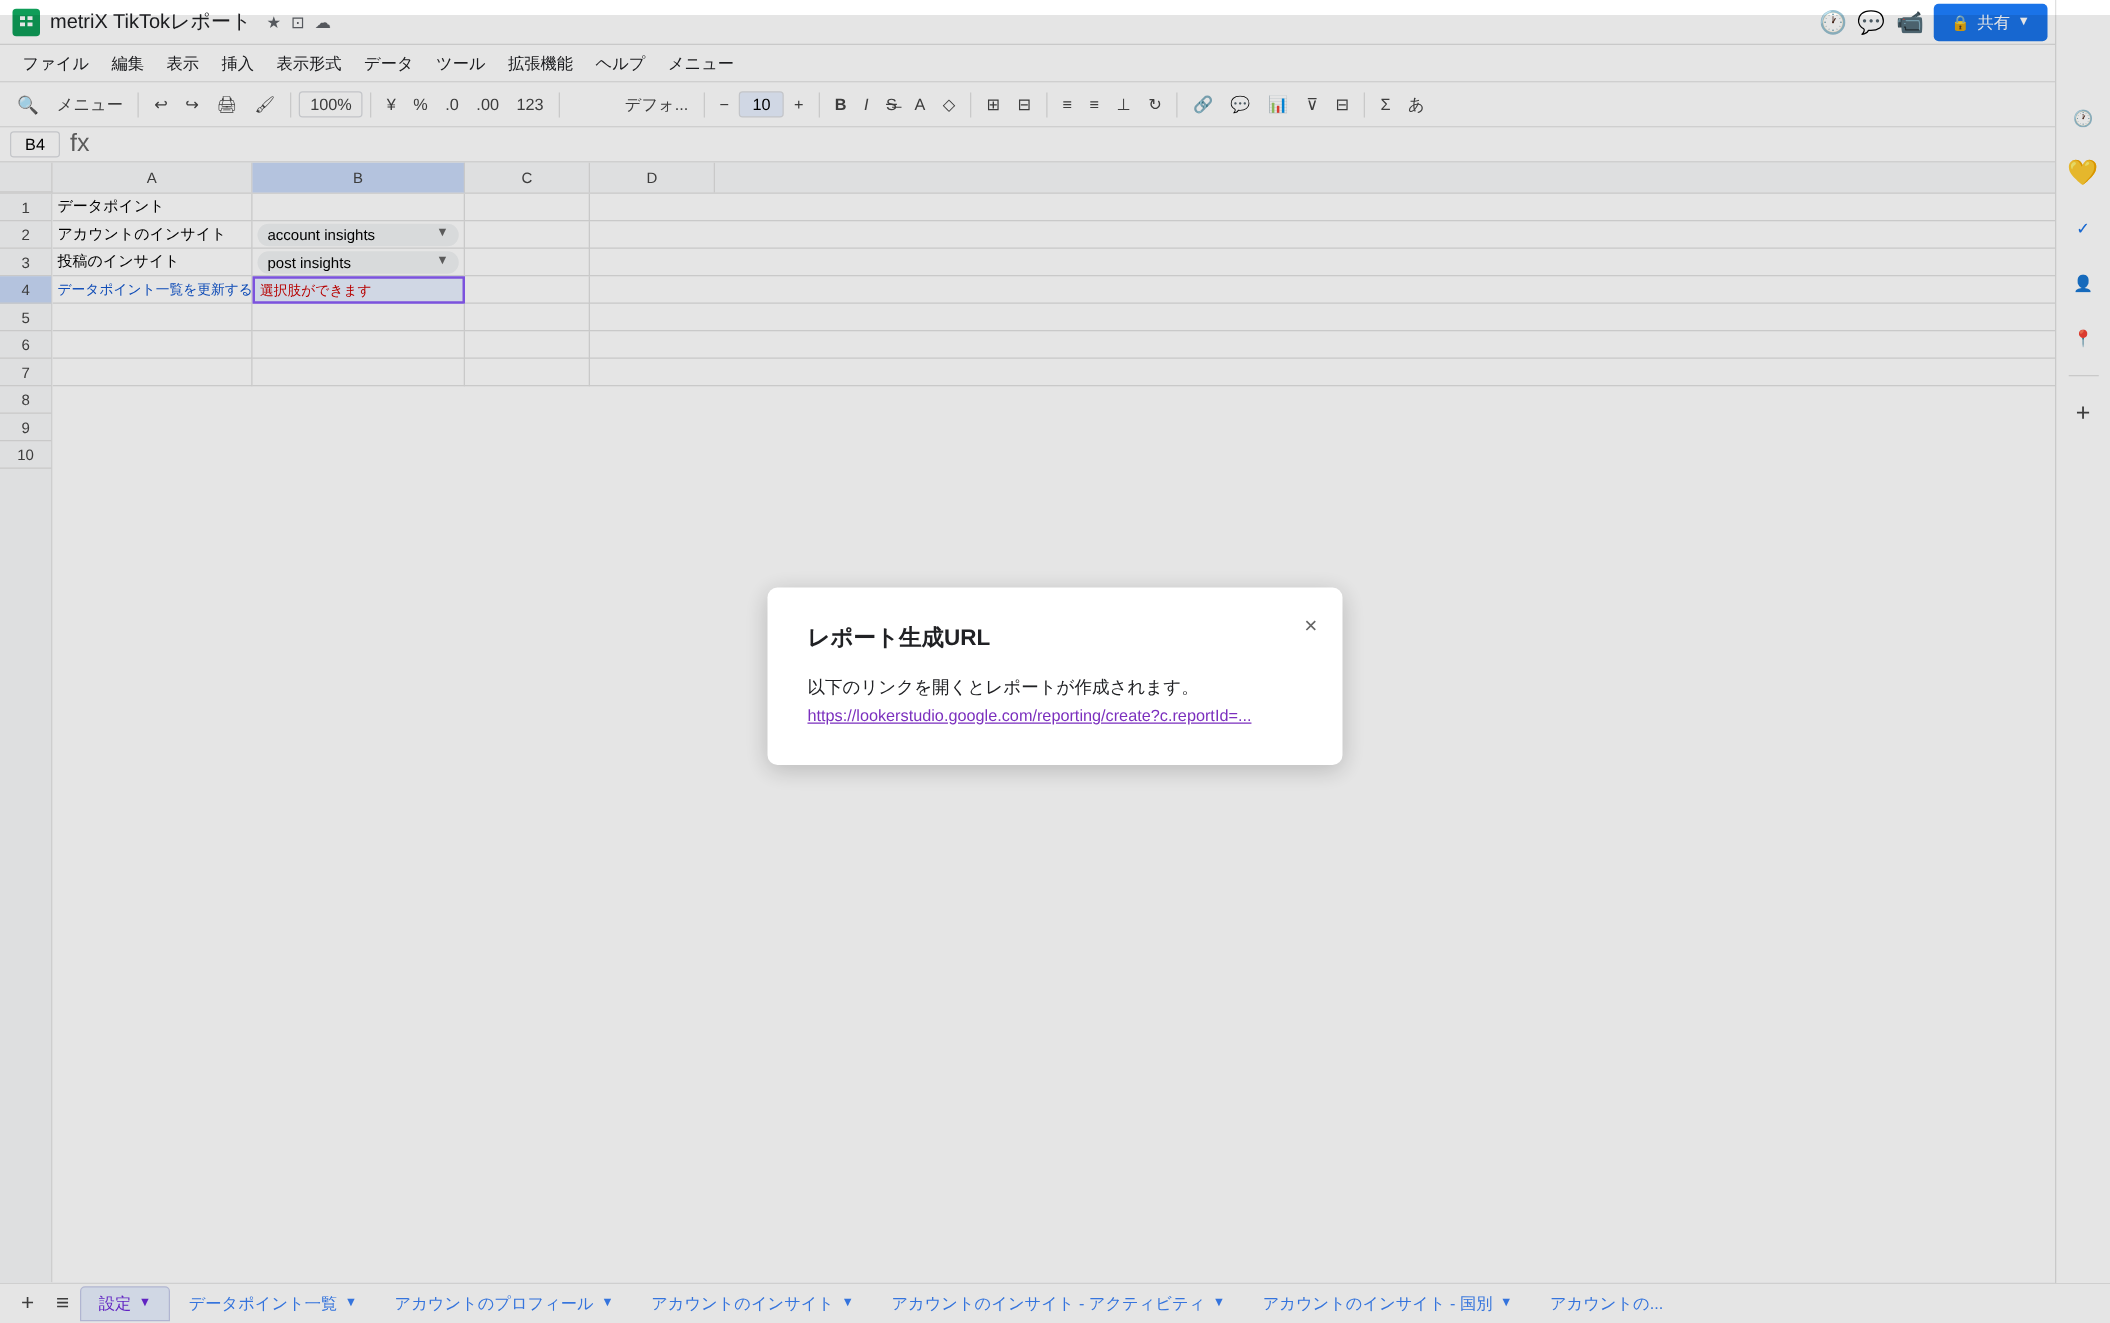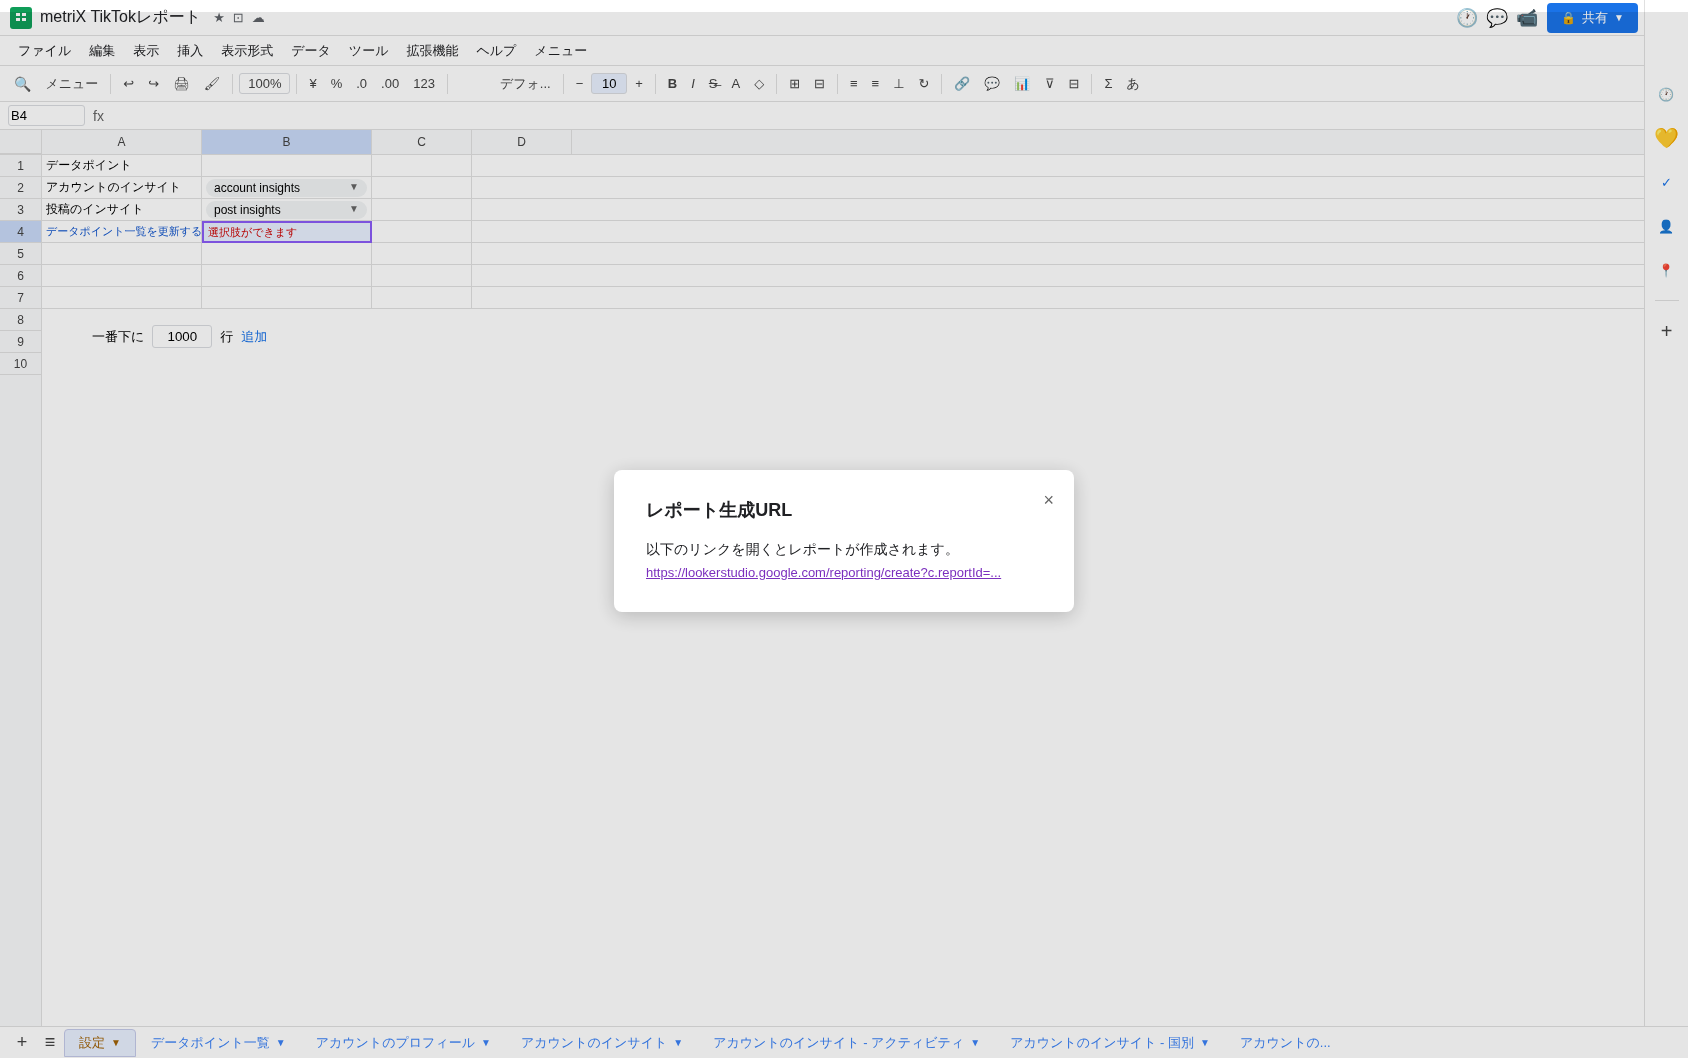--- a/index.html
+++ b/index.html
@@ -47,23 +47,23 @@
     .font-size-box {
       border: 1px solid #dadce0; border-radius: 3px; width: 36px; text-align: center;
       font-size: 13px; padding: 2px 4px; background: #e8f0fe;
     }
 
     
     .formula-bar {
       display: flex; align-items: center; height: 28px; background: #fff;
       padding: 0 8px; border-bottom: 1px solid #e0e0e0; gap: 8px;
     }
-    .cell-ref { width: 77px; border: 1px solid #dadce0; border-radius: 3px;
-      font-size: 13px; padding: 2px; }
-    .fx-icon { color: #666; font-size: 14px; }
+    .cell-ref { width: 40px; border: 1px solid #dadce0; border-radius: 3px;
+      text-align: center; font-size: 13px; padding: 2px; }
+    .fx-icon { color: #666; font-size: 20px; }
     .formula-input { flex: 1; border: none; font-size: 13px; outline: none; }
     .row-headers { width: 42px; flex-shrink: 0; background: #f8f9fa; border-right: 1px solid #e0e0e0; }
     .col-headers-row { display: flex; background: #f8f9fa; border-bottom: 1px solid #e0e0e0; }
     .corner-cell { width: 42px; height: 24px; border-right: 1px solid #e0e0e0; border-bottom: 1px solid #e0e0e0; flex-shrink: 0; }
     .col-header { height: 24px; border-right: 1px solid #e0e0e0; display: flex; align-items: center; justify-content: center; font-size: 12px; color: #444; flex-shrink: 0; }
     .col-header.selected { background: #c9daf8; }
     .row-header { height: 22px; display: flex; align-items: center; justify-content: center; font-size: 12px; color: #444; border-bottom: 1px solid #e0e0e0; }
     .row-header.selected { background: #c9daf8; }
     .grid-row { display: flex; }
     .cell {
@@ -113,21 +113,21 @@
       display: flex; align-items: center; padding: 0 8px; gap: 0;
       position: fixed; bottom: 0; left: 0; width: 100%;
     }
     .tab-add-btn { width: 28px; height: 28px; display: flex; align-items: center; justify-content: center; cursor: pointer; color: #444; font-size: 18px; }
     .tab-menu-btn { width: 28px; height: 28px; display: flex; align-items: center; justify-content: center; cursor: pointer; color: #444; font-size: 18px; }
     .sheet-tab {
       height: 28px; padding: 0 14px; display: flex; align-items: center; cursor: pointer;
       font-size: 13px; border-radius: 4px 4px 0 0; border: 1px solid transparent;
       white-space: nowrap; gap: 6px;
     }
-    .sheet-tab.active { background: #e8f0fe; border-color: #c5cae9; color: #a16207; font-weight: 500; }
+    .sheet-tab.active { background: #e8f0fe; border-color: #c5cae9; color: #6d28d9; font-weight: 500; }
     .sheet-tab:not(.active) { color: #3b82f6; justify-content: space-between; }
     .tab-arrow { font-size: 10px; }
 
     
     .right-sidebar {
       position: fixed; right: 0; top: 0; width: 44px; height: 100%;
       background: #fff; border-left: 1px solid #e0e0e0;
       display: flex; flex-direction: column; align-items: center; padding-top: 80px; gap: 16px;
     }
     .sidebar-icon { width: 28px; height: 28px; display: flex; align-items: center; justify-content: center; cursor: pointer; border-radius: 4px; color: #444; }
@@ -307,26 +307,20 @@
         <div class="cell col-c"></div>
         <div class="cell" style="flex:1;"></div>
       </div>
       <div class="grid-row">
         <div class="cell col-a"></div>
         <div class="cell col-b"></div>
         <div class="cell col-c"></div>
         <div class="cell" style="flex:1;"></div>
       </div>
 
-      <div class="below-grid" style="margin-top: 4px;">
-        <span>一番下に</span>
-        <input class="add-rows-input" value="1000" style="">
-        <span>行</span>
-        <span class="add-link">追加</span>
-      </div>
     </div>
   </div>
 </div>
 
 <div class="right-sidebar">
   <div class="sidebar-icon">🕐</div>
   <div class="sidebar-icon" style="color:#f9ab00; font-size:20px;">💛</div>
   <div class="sidebar-icon" style="color:#1a73e8;">✓</div>
   <div class="sidebar-icon">👤</div>
   <div class="sidebar-icon" style="color:#34a853;">📍</div>

